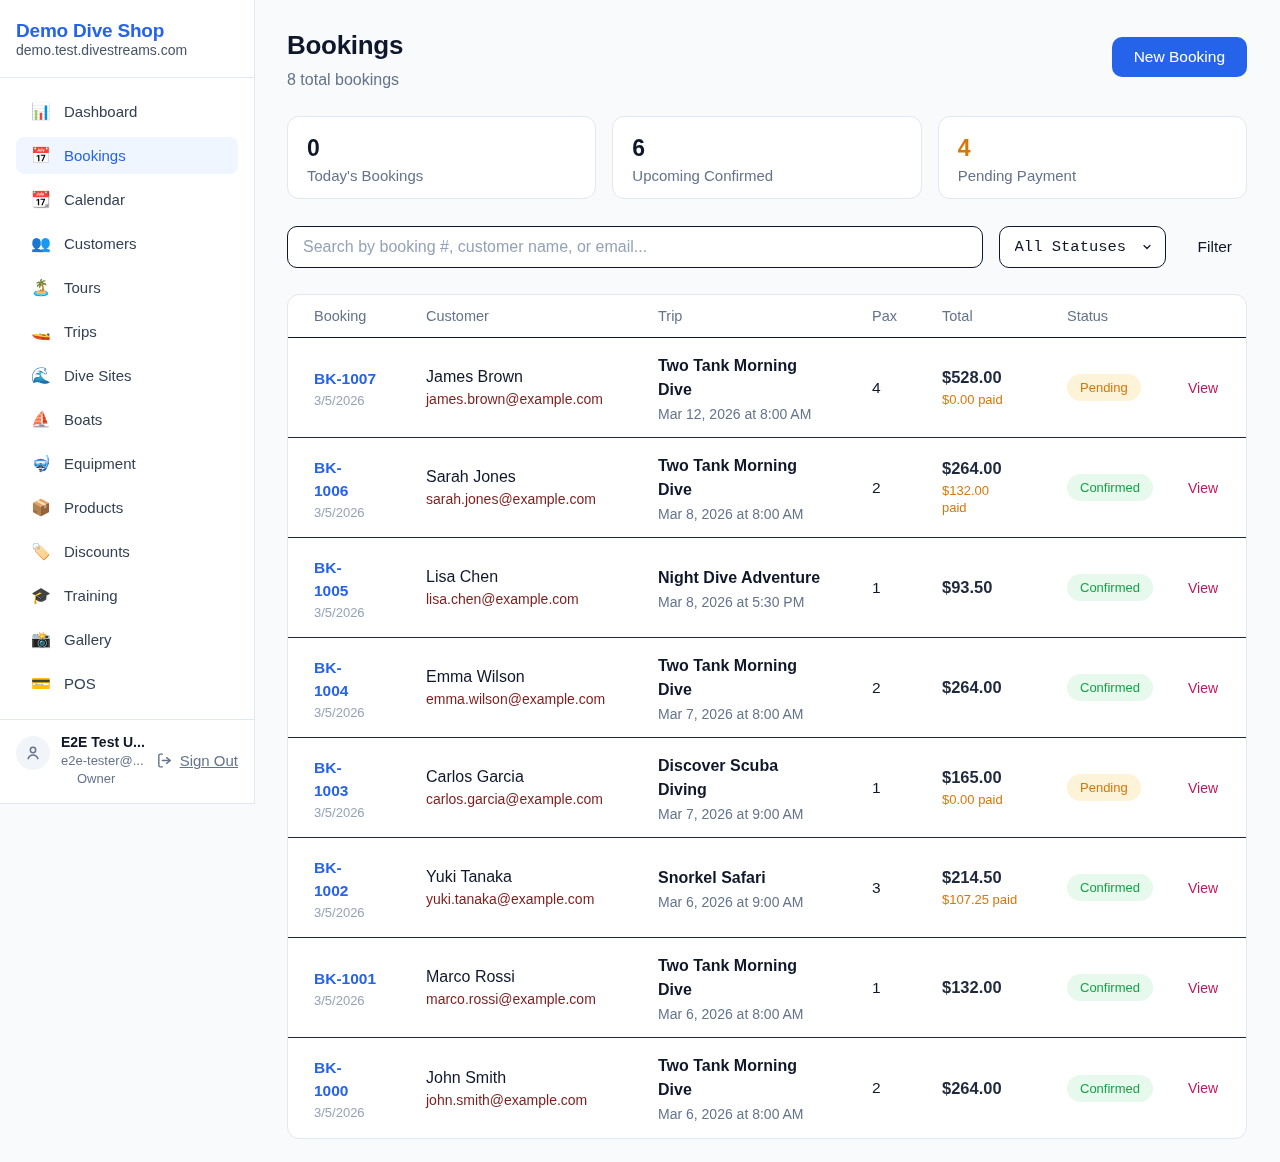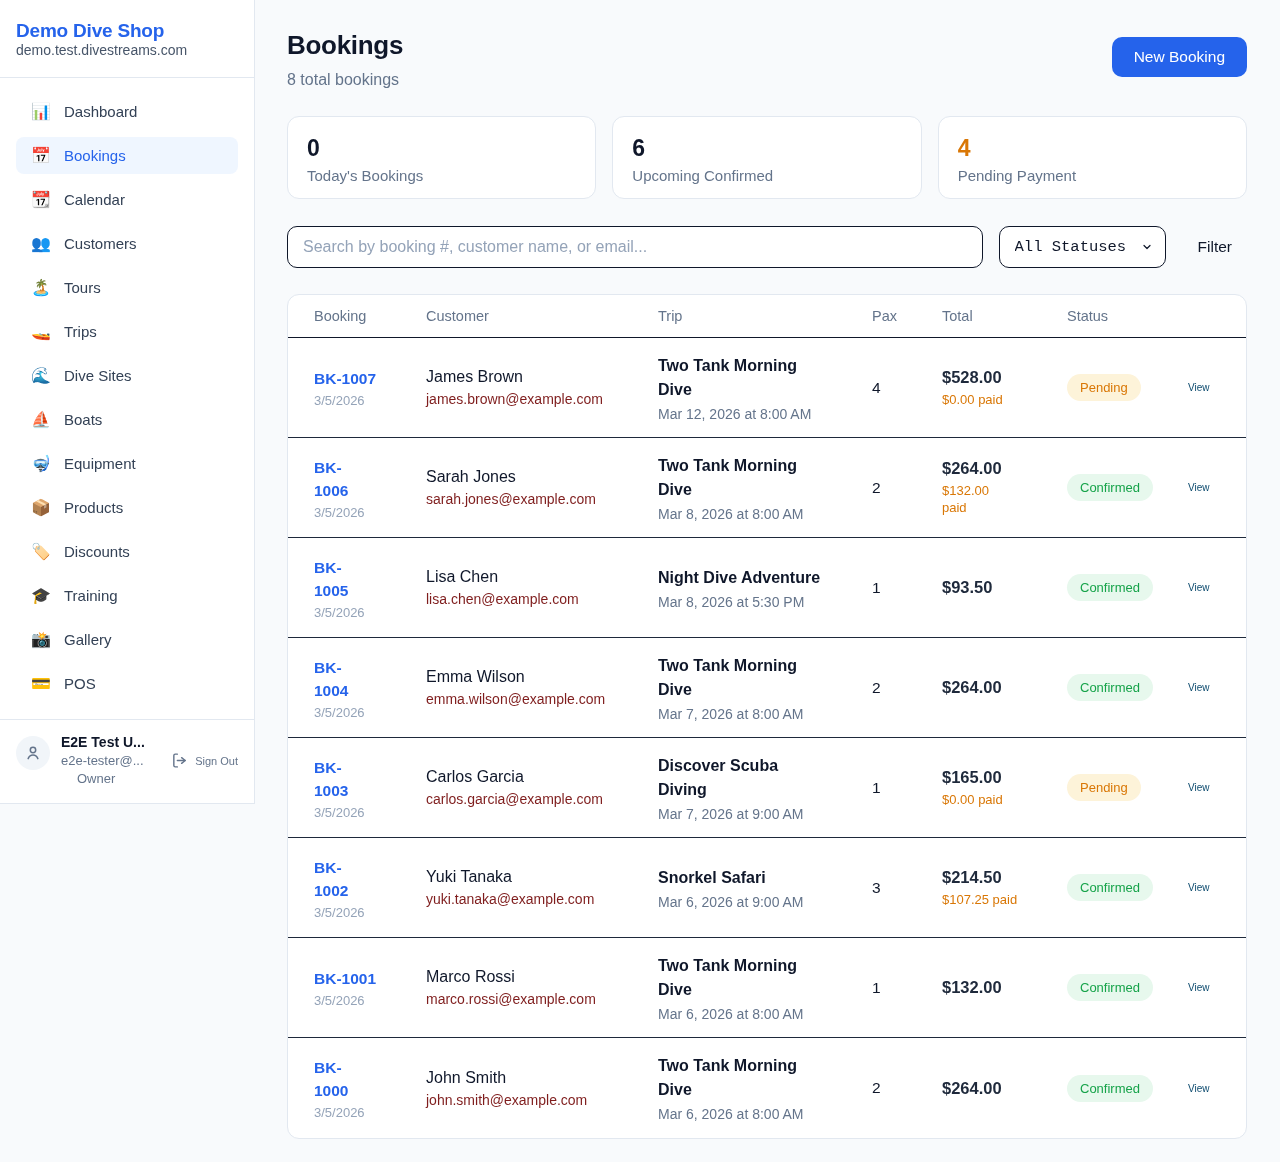--- a/index.html
+++ b/index.html
@@ -22,22 +22,22 @@
               font-size:15px; color:#334155; margin-bottom:7px; cursor:pointer; line-height:21px; }
   .nav-item.active { background:#eff6ff; color:#2563eb; font-weight:500; }
   .nav-icon { font-size:16px; width:20px; text-align:center; line-height:21px; }
   .sb-footer { border-top:1px solid #e2e8f0; padding:13px 16px 15px; display:flex; gap:11px; }
   .avatar { width:34px; height:34px; border-radius:50%; background:#f1f5f9; display:flex;
             align-items:center; justify-content:center; flex-shrink:0; margin-top:3px; }
   .user-info { flex:1; min-width:0; }
   .user-name { font-size:14px; font-weight:700; color:#0f172a; line-height:19px; white-space:nowrap; }
   .user-email { font-size:13px; color:#64748b; line-height:18px; white-space:nowrap; }
   .user-role { font-size:13px; color:#64748b; line-height:18px;margin-left:16px; }
-  .signout { display:flex; align-items:center; gap:7px; color:#64748b; font-size:11px;
-             align-self:center; cursor:pointer; white-space:nowrap; }
+  .signout { display:flex; align-items:center; gap:7px; color:#64748b; font-size:15px;
+             align-self:center; cursor:pointer; white-space:nowrap;text-decoration:underline; }
 
   
   .main { flex:1; padding:30px 33px 31px 32px; min-width:0; }
   .main-header { display:flex; justify-content:space-between; align-items:flex-start; }
   .page-title { font-size:26px; font-weight:700; color:#0f172a; letter-spacing:-0.3px; }
   .page-sub { font-size:16px; color:#64748b; margin-top:10px; }
   .btn-primary { background:#2563eb; color:#fff; border:none; border-radius:10px; padding:11px 22px;
                  font-size:15.5px; font-weight:500; cursor:pointer; margin-top:7px;
                  font-family:inherit; }
 
@@ -70,21 +70,21 @@
   .cname { color:#0f172a; font-size:16px; }
   .cmail { color:#7f1d1d; font-size:14px; margin-top:5px; }
   .tname { color:#0f172a; font-size:16px; font-weight:600; line-height:24px; white-space:pre-line; }
   .tdate { color:#64748b; font-size:14px; margin-top:4px; }
   .c-pax { font-size:15.5px; color:#0f172a; }
   .amt { font-size:16.5px; font-weight:700; color:#1e293b; }
   .paid { font-size:13px; color:#d97706; margin-top:4px; white-space:pre-line; line-height:17px; }
   .badge { display:inline-block; padding:6px 13px; border-radius:999px; font-size:13px; }
   .badge.pending { background:#fdf3d9; color:#d97706; }
   .badge.confirmed { background:#e7f8ed; color:#16a34a; }
-  .view { color:#0c4a6e; font-size:10px; white-space:nowrap; cursor:pointer; justify-self:start; }
+  .view { color:#be185d; font-size:14px; white-space:nowrap; cursor:pointer; justify-self:start; }
 </style>
 </head>
 <body>
 
 <div class="page">
 
   <aside class="sidebar">
     <div class="sb-header">
       <div class="sb-title">Demo Dive Shop</div>
       <div class="sb-domain">demo.test.divestreams.com</div>

